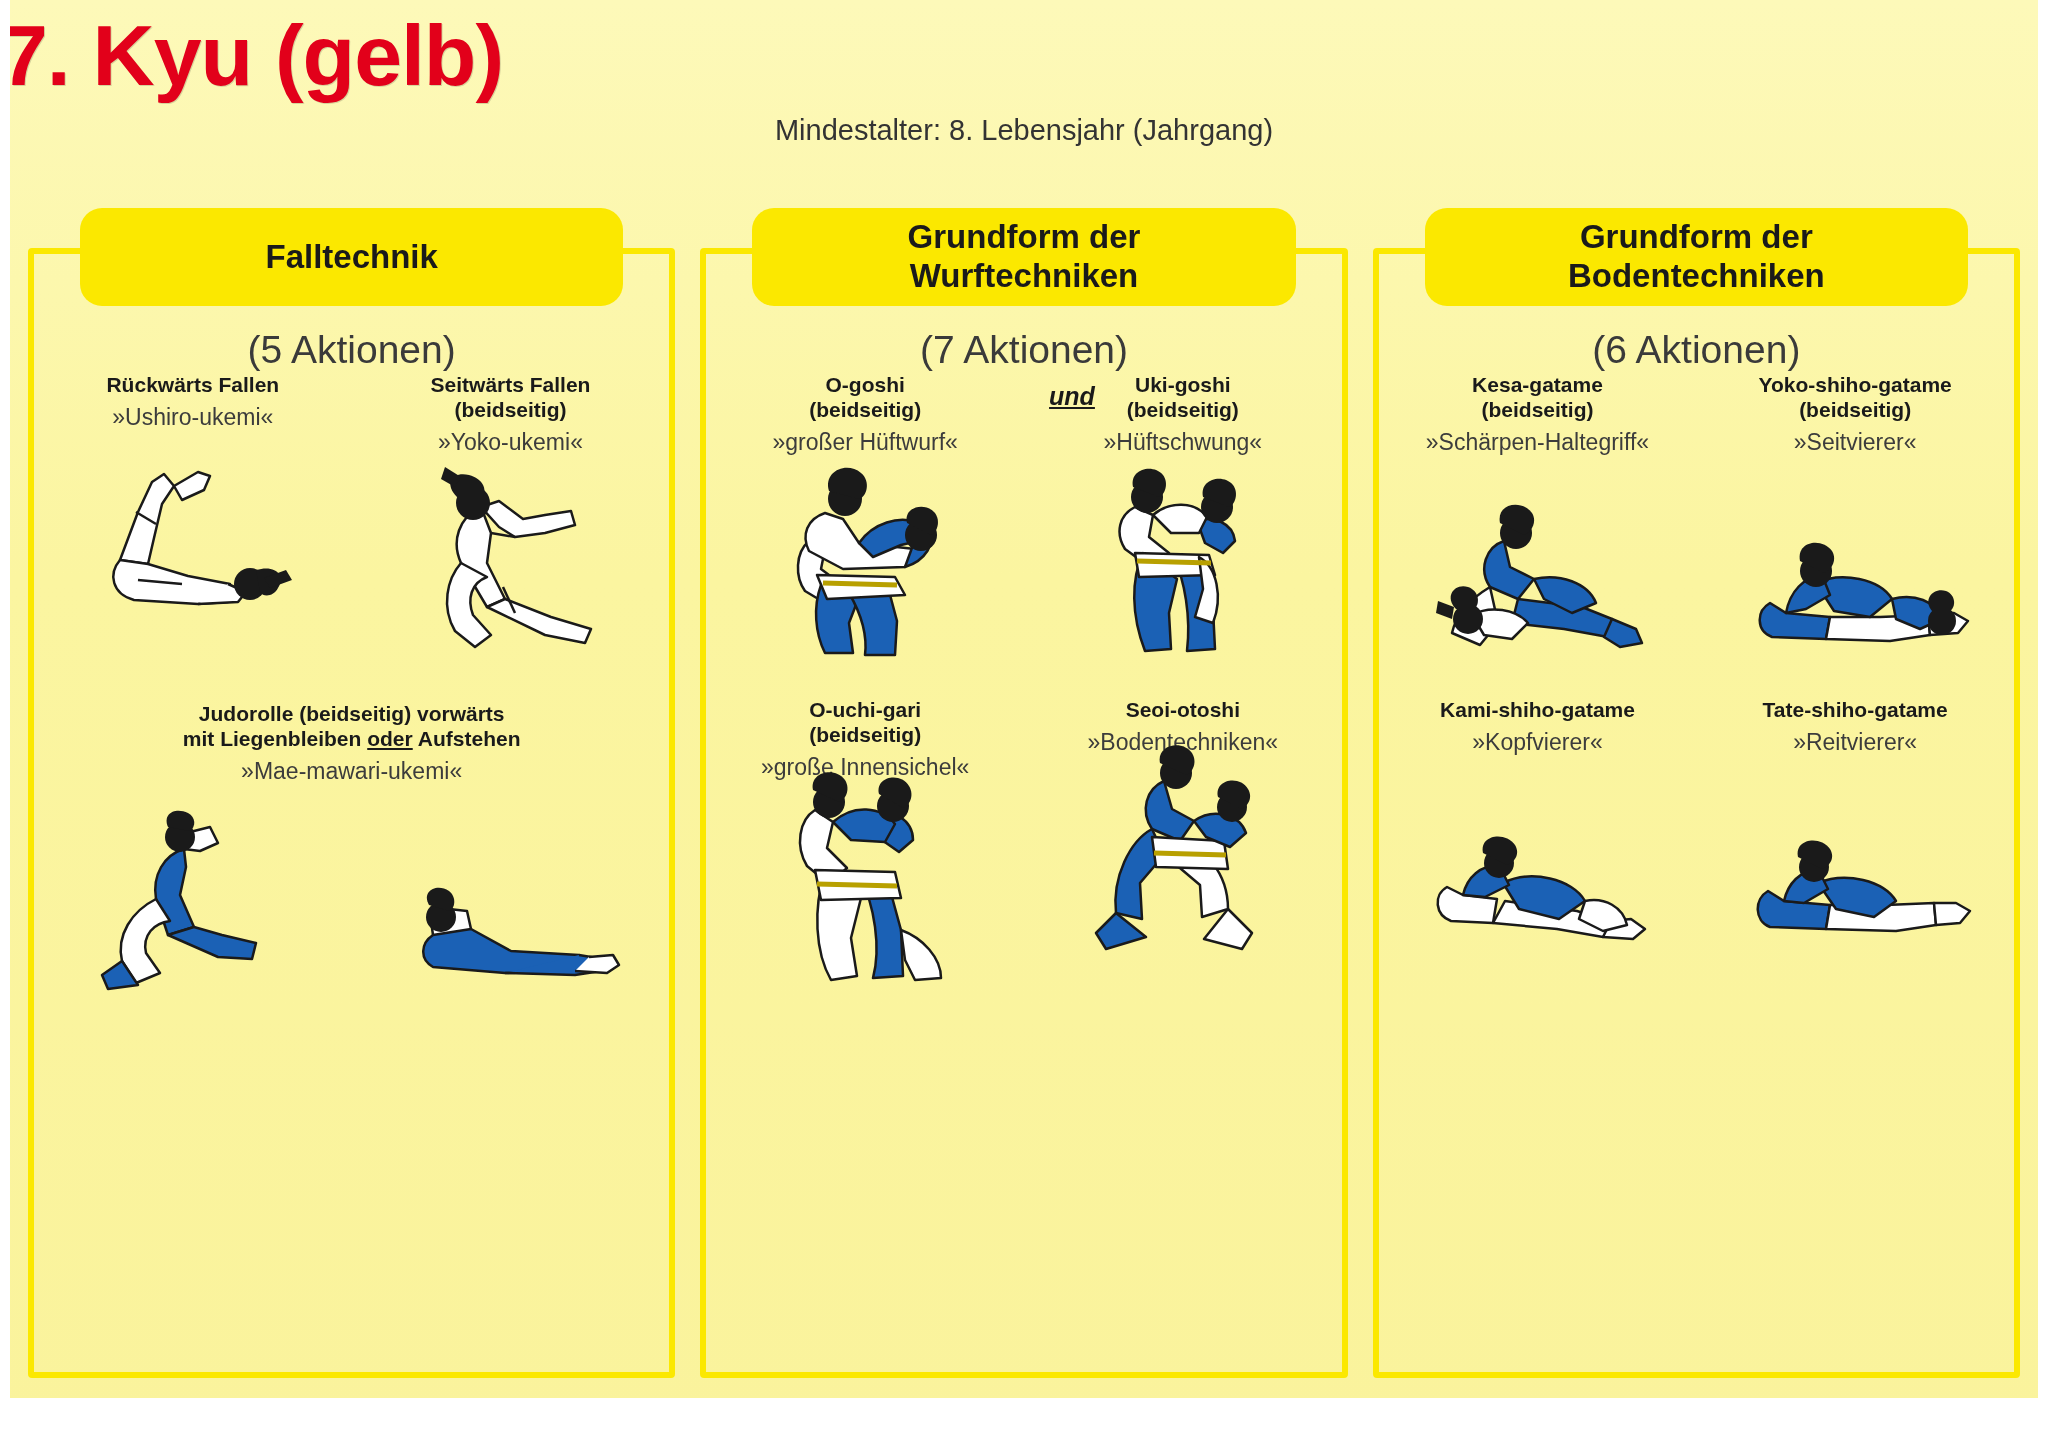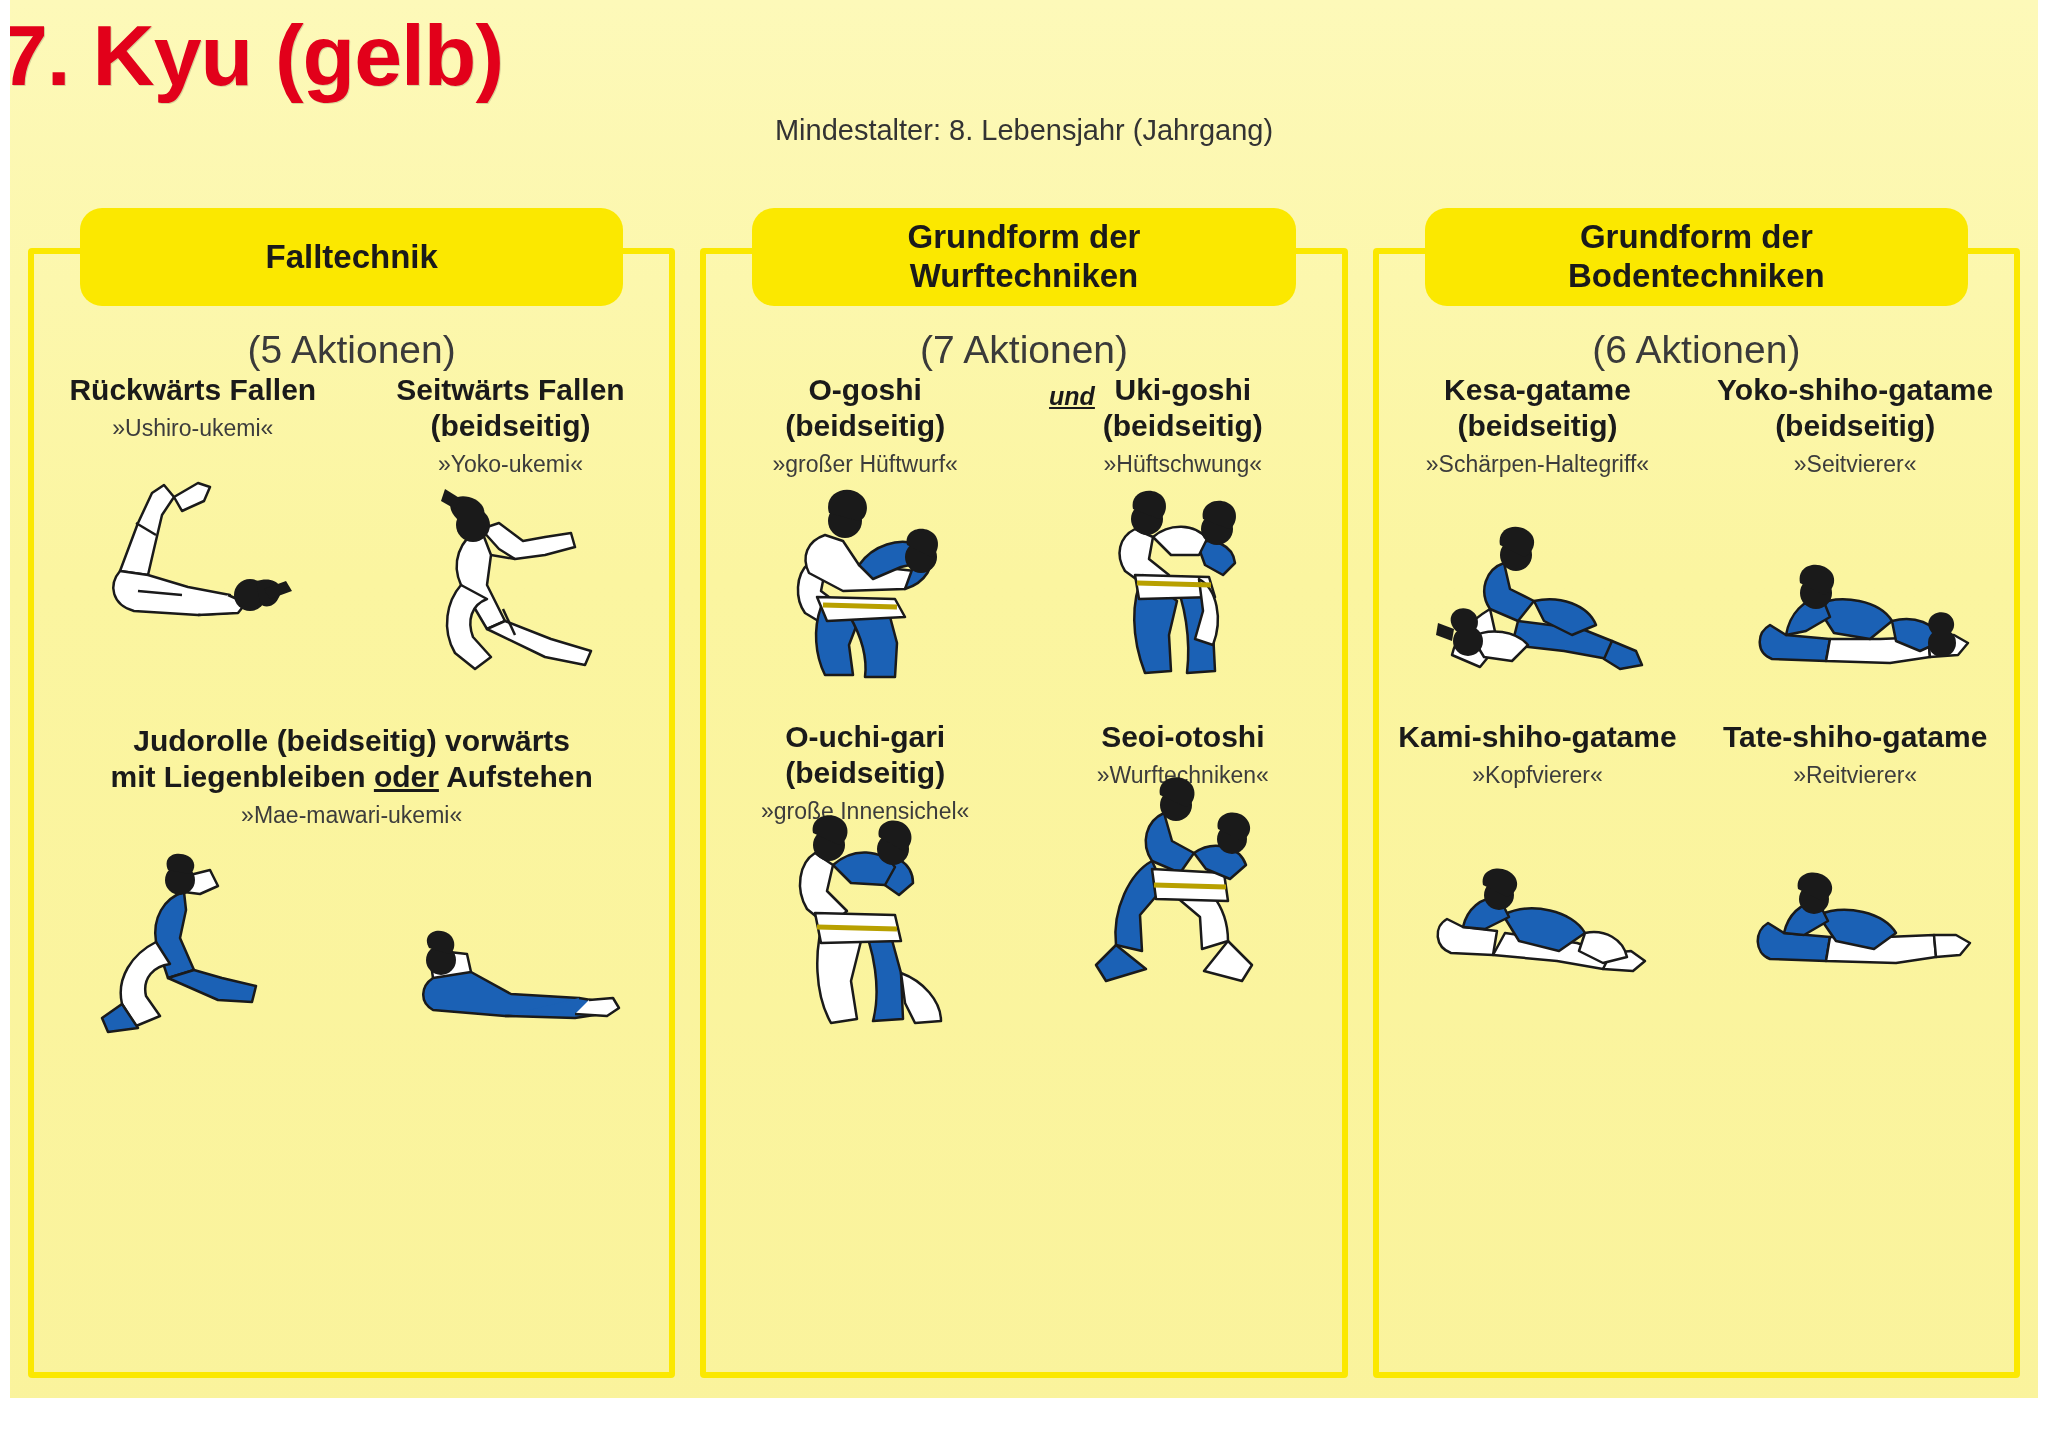--- a/index.html
+++ b/index.html
@@ -82,21 +82,21 @@
     font-size: 39px;
     color: #3a3a3a;
     margin-top: 74px;
   }
   .tech {
     box-sizing: border-box;
     padding: 0 6px;
     text-align: center;
   }
   .tech-name {
-    font-size: 30px;
+    font-size: 21px;
     font-weight: bold;
     color: #1a1a1a;
     line-height: 1.2;
   }
   .tech-sub {
     font-size: 23px;
     color: #3c3c3c;
     margin-top: 7px;
     line-height: 1.2;
   }
@@ -343,21 +343,21 @@
                 <path d="M124 32 C120 14 146 10 154 24 C160 34 154 44 148 46 Z"></path>
               </g>
               <g stroke="#b8a000" stroke-width="5" fill="none">
                 <path d="M62 122 L142 124"></path>
               </g>
             </svg>
           </div>
         </div>
         <div class="tech">
           <div class="tech-name">Seoi-otoshi</div>
-          <div class="tech-sub">»Wurftechniken«</div>
+          <div class="tech-sub">»Bodentechniken«</div>
           <div class="fig">
             <svg width="230" height="230" viewBox="0 0 230 230">
               <g stroke="#1a1a1a" stroke-width="2.5" stroke-linejoin="round">
                 <path d="M96 44 C78 52 72 74 84 92 L112 104 L126 84 L104 72 Z" fill="#1b61b5"></path>
                 <path d="M84 92 C62 104 44 140 48 176 L74 182 L72 146 L96 118 Z" fill="#1b61b5"></path>
                 <path d="M48 176 L28 196 L38 212 L78 200 Z" fill="#1b61b5"></path>
                 <path d="M108 104 C136 108 160 136 160 172 L134 180 L132 148 L106 126 Z" fill="#ffffff"></path>
                 <path d="M160 172 L184 196 L174 212 L136 202 Z" fill="#ffffff"></path>
                 <path d="M84 100 L156 104 L160 132 L88 130 Z" fill="#ffffff"></path>
                 <path d="M126 84 C146 70 172 78 178 96 L162 110 L138 100 Z" fill="#1b61b5"></path>

